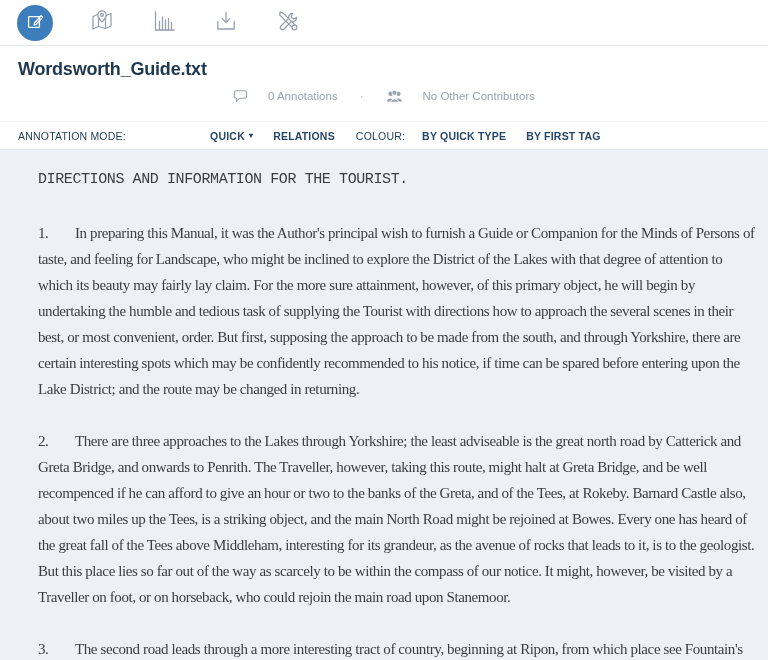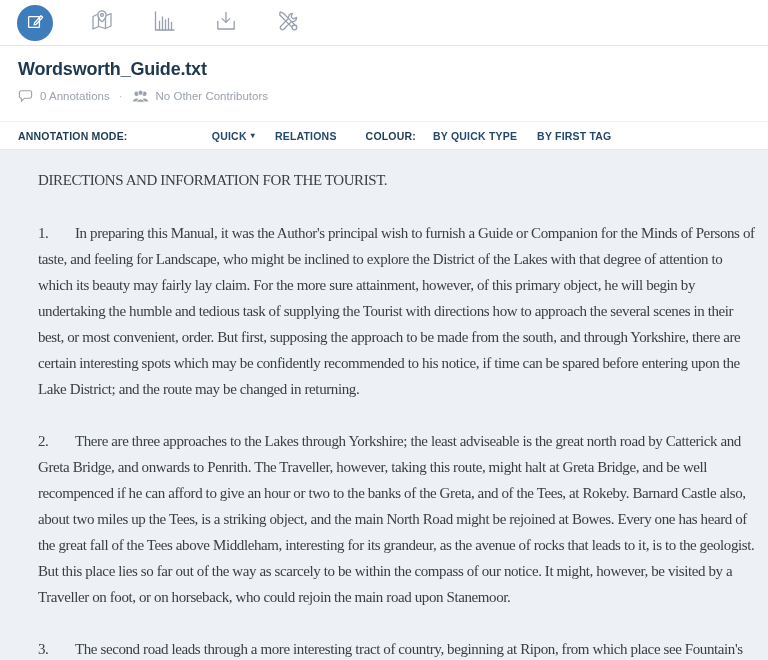--- a/index.html
+++ b/index.html
@@ -12,43 +12,43 @@
     padding-left:17px; gap:36px; background:#fff; border-bottom:1px solid #e3e5e9; }
   .tool-btn { width:26px; height:26px; display:flex; align-items:center; justify-content:center;
     color:#97a0ae; background:none; border:none; cursor:pointer; padding:0; }
   .tool-btn svg { width:26px; height:26px; }
   .tool-btn.primary { width:36px; height:36px; border-radius:50%; background:#3d7dbc; color:#fff; }
   .tool-btn.primary svg { width:19px; height:19px; }
 
   
   .file-header { padding:13px 18px 18px 18px; background:#fff; }
   .file-title { font-size:18px; font-weight:700; color:#1d3850; letter-spacing:-0.2px; }
-  .file-meta { margin-top:9px; display:flex; align-items:center; gap:7px;
-    color:#9aa3ad; font-size:11.5px; }
+  .file-meta { margin-top:9px; display:flex; align-items:center; gap:20px;
+    color:#9aa3ad; font-size:11.5px;justify-content:center; }
   .file-meta svg { display:block; }
   .meta-dot { color:#b6bdc5; padding:0 2px; }
 
   
   .mode-bar { height:29px; flex:0 0 29px; display:flex; align-items:stretch;
     padding-left:18px; background:#fff; border-top:1px solid #f1f2f4;
     border-bottom:1px solid #e7eaed; font-size:10.5px; color:#25476b; }
-  .mode-bar .bar-label { font-weight:700; color:#1d3a55; display:flex; align-items:center;
+  .mode-bar .bar-label { font-weight:400; color:#1d3a55; display:flex; align-items:center;
     margin-right:14px; letter-spacing:0.2px; }
-  .mode-bar .bar-label.colour { margin-left:12px; }
+  .mode-bar .bar-label.colour { margin-left:4px; }
   .bar-tab { display:flex; align-items:center; gap:4px; padding:0 3px; margin-right:14px;
     font-weight:600; letter-spacing:0.2px; cursor:pointer; border-bottom:3px solid transparent;
     border-top:3px solid transparent; }
   .bar-tab.active { border-bottom-color:#4a80bc;margin-top:36px; }
   .caret { font-size:8px; line-height:1; color:#25476b; }
 
   
   .doc { flex:1 1 auto; background:#edf1f5; padding:17px 8px 0 38px; overflow:hidden;
     font-family:"Liberation Serif", serif; color:#3a3e42; font-size:15px;
     line-height:26px; letter-spacing:-0.4px; }
-  .doc-heading { margin-bottom:27px; font-weight:400; font-size:15px; }
+  .doc-heading { margin-bottom:27px; font-weight:400; font-size:15px;font-family:Liberation Mono, monospace; }
   .doc p { margin-bottom:26px; }
   .para-num { display:inline-block; width:37px; }
 </style>
 </head>
 <body>
 
 <div class="app">
 
   <div class="toolbar">
     <button class="tool-btn primary" title="">

